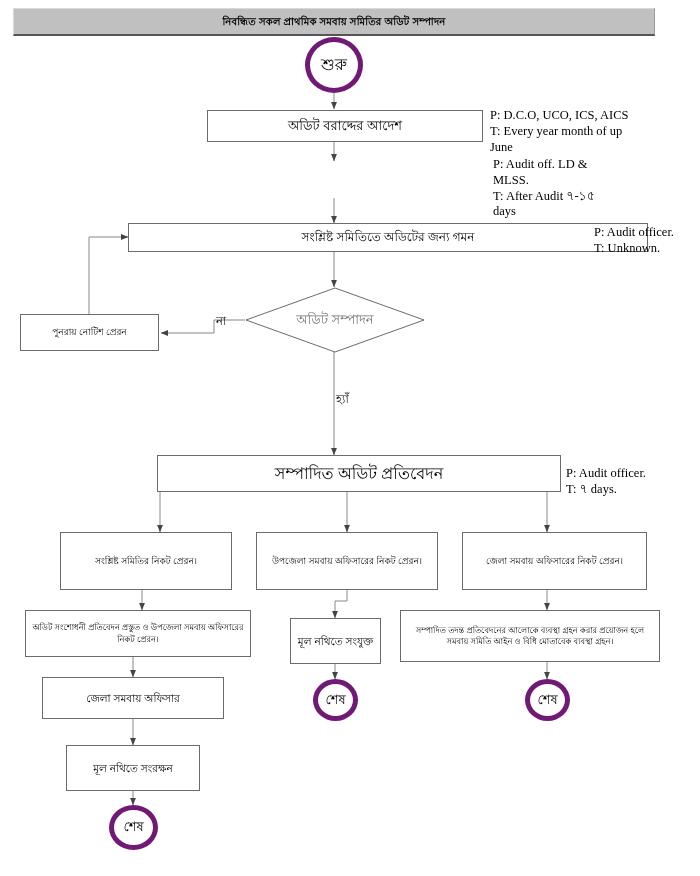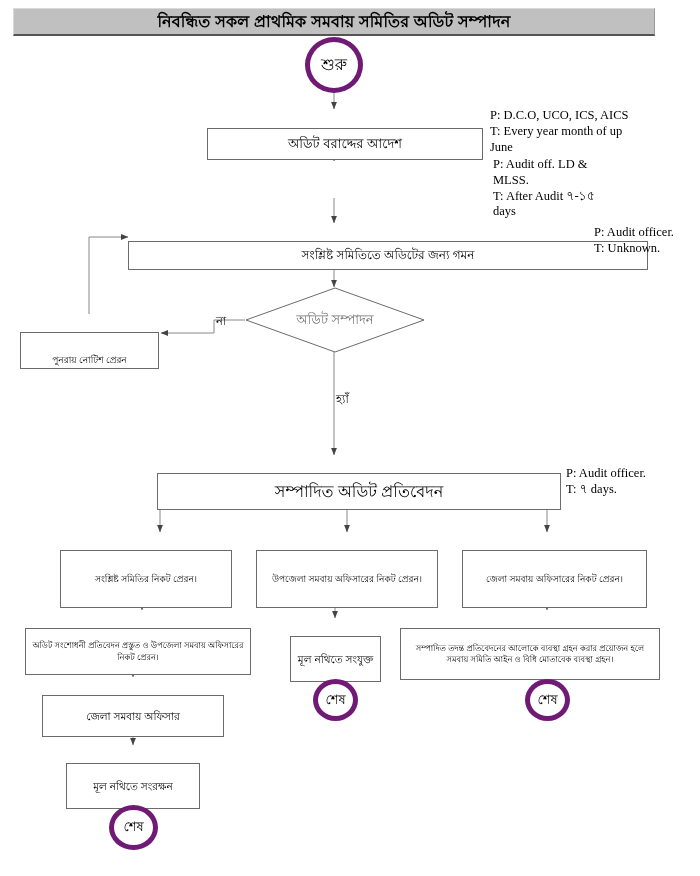--- a/index.html
+++ b/index.html
@@ -37,40 +37,39 @@
   }
   .header-title {
     position: absolute;
     left: 13px;
     top: 8px;
     width: 642px;
     height: 28px;
     display: flex;
     align-items: center;
     justify-content: center;
-    font-size: 16px;
+    font-size: 10px;
     font-weight: bold;
     color: #000;
     letter-spacing: .2px;
   }
 
   
   .node {
     position: absolute;
     box-sizing: border-box;
     border: 1px solid #6b6b6b;
     background: #ffffff;
     display: flex;
     align-items: center;
     justify-content: center;
     text-align: center;
     color: #000;
     line-height: 1.35;
     padding: 2px 6px;
-    margin-top: 18px;
   }
   .ellipse {
     position: absolute;
     box-sizing: border-box;
     border: 5px solid #701a75;
     border-radius: 50%;
     background: #ffffff;
     display: flex;
     align-items: center;
     justify-content: center;
@@ -183,21 +182,21 @@
     <span>সংশ্লিষ্ট সমিতিতে অডিটের জন্য গমন</span>
   </div>
 
   <div class="diamond-wrap" style="left:245px;top:287px;width:180px;height:66px;">
     <svg width="180" height="66" style="display:block;">
       <polygon points="90,1 179,33 90,65 1,33" fill="#ffffff" stroke="#6b6b6b" stroke-width="1"></polygon>
     </svg>
     <div class="diamond-label fs-13" style="left:0;top:0;width:180px;height:66px;">অডিট সম্পাদন</div>
   </div>
 
-  <div class="node fs-9" style="left:20px;top:314px;width:139px;height:37px;align-items:flex-end;">
+  <div class="node fs-9" style="left:20px;top:314px;width:139px;height:37px;">
     <span>পুনরায় নোটিশ প্রেরন</span>
   </div>
 
   <div class="edge-label" style="left:206px;top:313px;width:30px;">না</div>
   <div class="edge-label" style="left:336px;top:391px;width:30px;text-align:left;">হ্যাঁ</div>
 
   <div class="node fs-16" style="left:157px;top:455px;width:404px;height:37px;">
     <span>সম্পাদিত অডিট প্রতিবেদন</span>
   </div>
 

